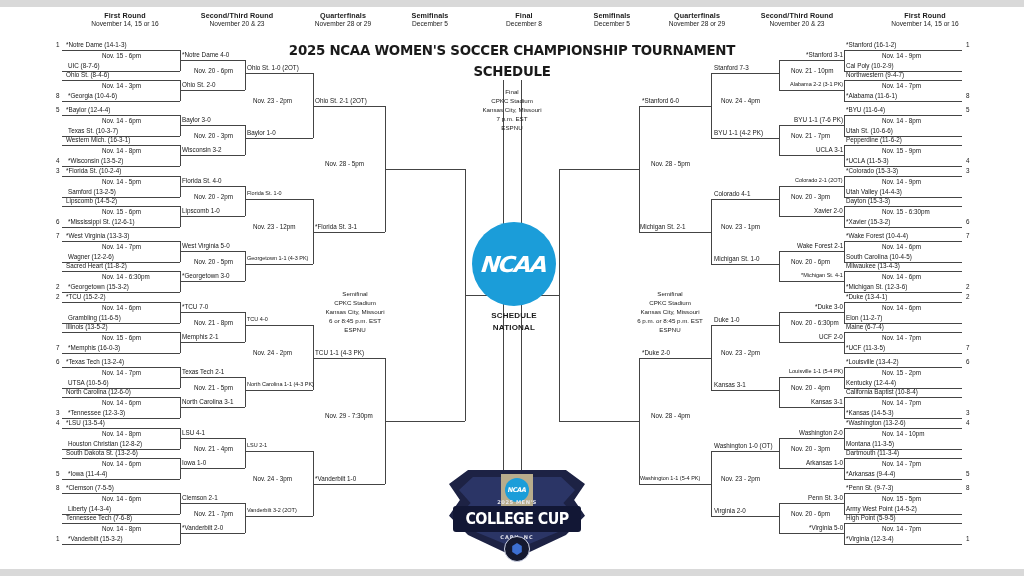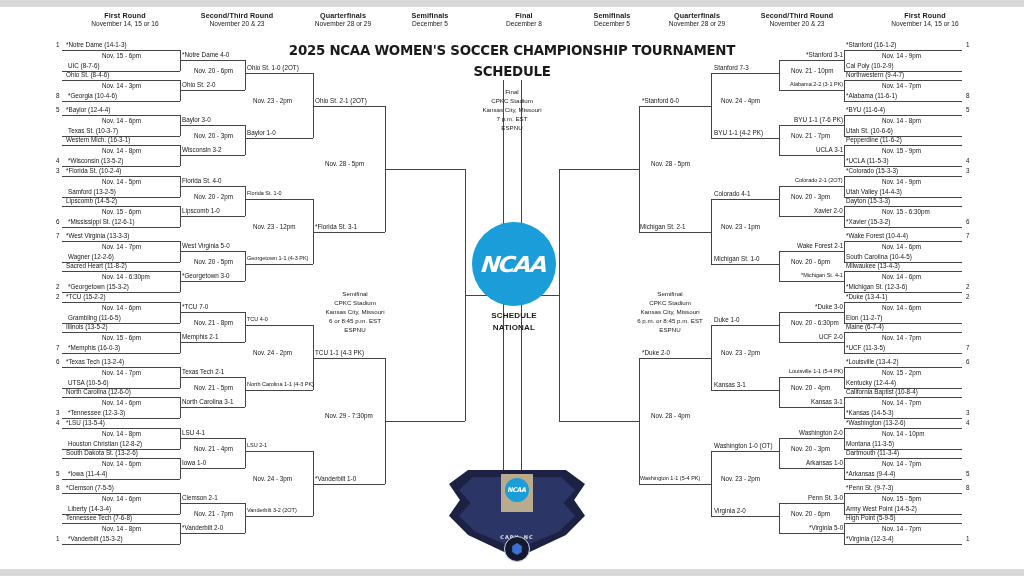--- a/index.html
+++ b/index.html
@@ -627,15 +627,19 @@
   <div>NATIONAL</div>
 </div>
 
 <div class="cup-logo">
   <div class="cup-shield"></div>
   <div class="cup-inner"></div>
   <div class="cup-tan"></div>
   <div class="cup-ncaa-circle">
     <span>NCAA</span>
   </div>
+  <div class="cup-bar">
+    <div class="cup-bar-sub">2025 MEN'S</div>
+    <div class="cup-bar-main">COLLEGE CUP</div>
+  </div>
   <div class="cup-city">CARY, NC</div>
   <div class="cup-ball"></div>
 </div>
 
 </body></html>

